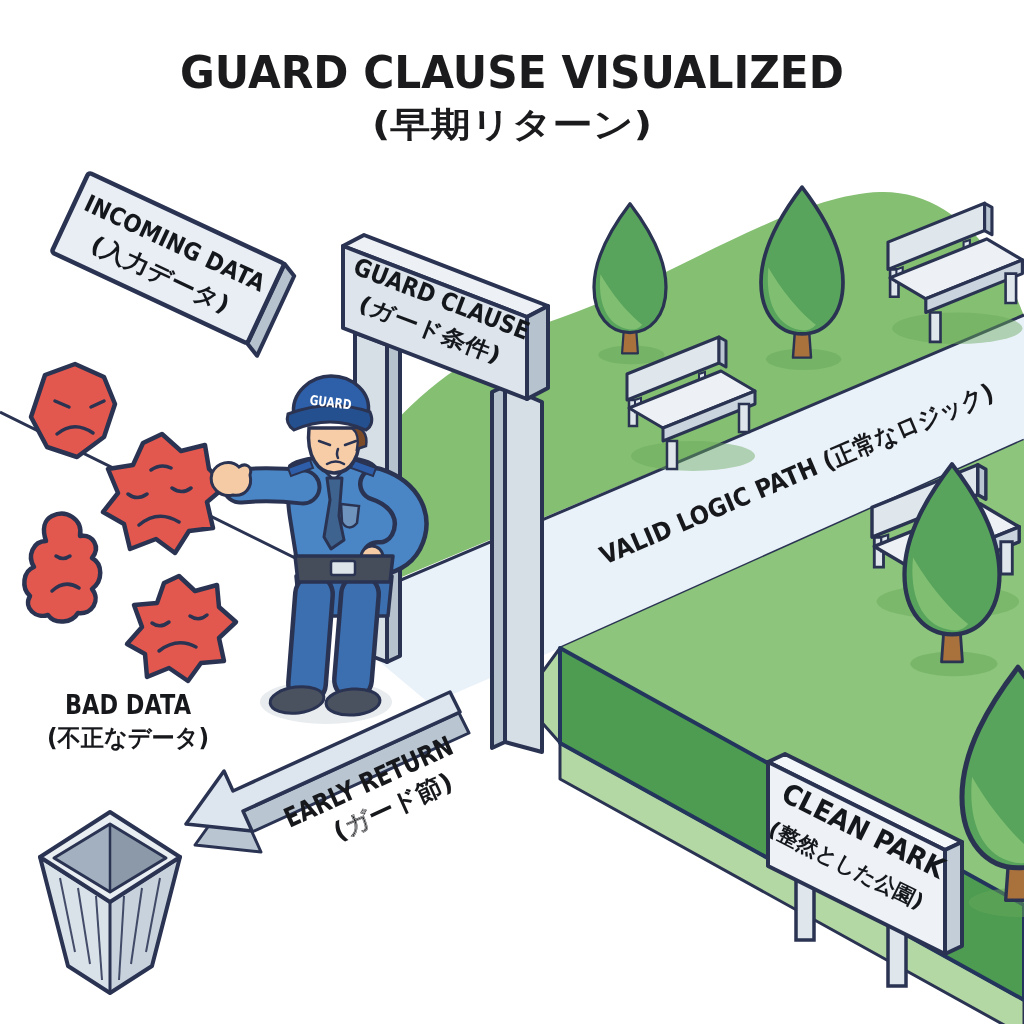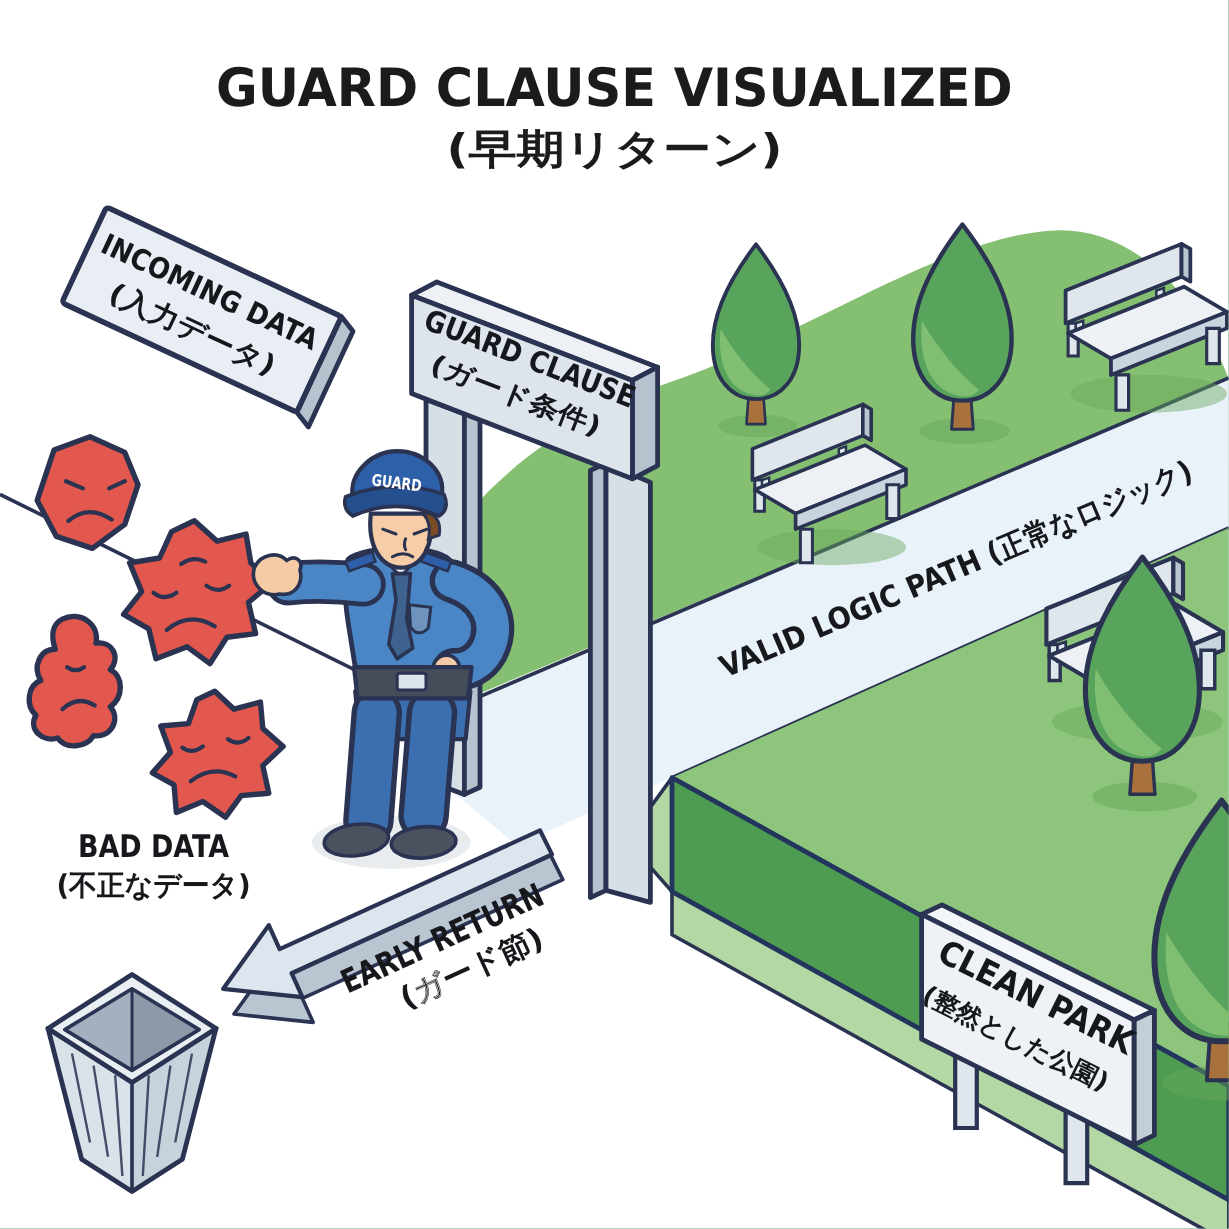--- a/index.html
+++ b/index.html
@@ -1,16 +1,16 @@
 <!DOCTYPE html>
 <html><head>
 <meta charset="utf-8">
 <style>
   html,body{margin:0;padding:0;background:#ffffff;}
-  .stage{position:relative;width:1024px;height:1024px;background:#15803d;overflow:hidden;
+  .stage{position:relative;width:1024px;height:1024px;background:#ef4444;overflow:hidden;
          font-family:"DejaVu Sans","Liberation Sans",sans-serif;}
   svg{position:absolute;inset:0;display:block;}
   text{font-family:"DejaVu Sans","Liberation Sans",sans-serif;}
   .ttl{font-weight:800;fill:#1b1b1d;}
   .lbl{font-weight:800;fill:#17181c;}
   .signtxt{font-weight:700;fill:#14181d;}
 </style>
 </head>
 <body>
 

